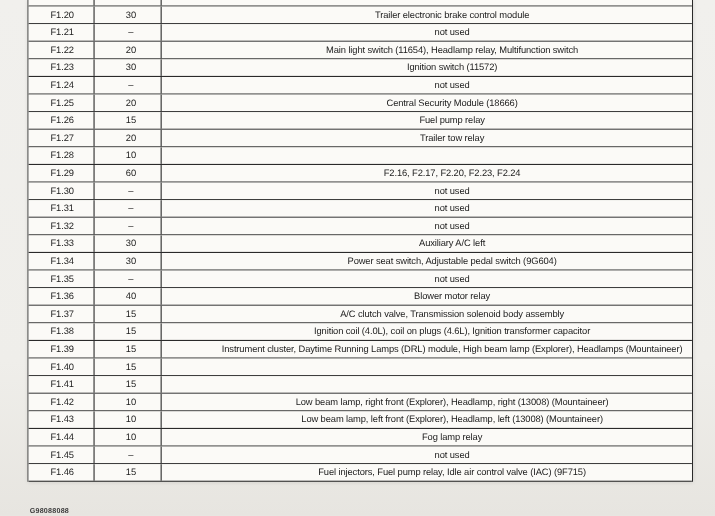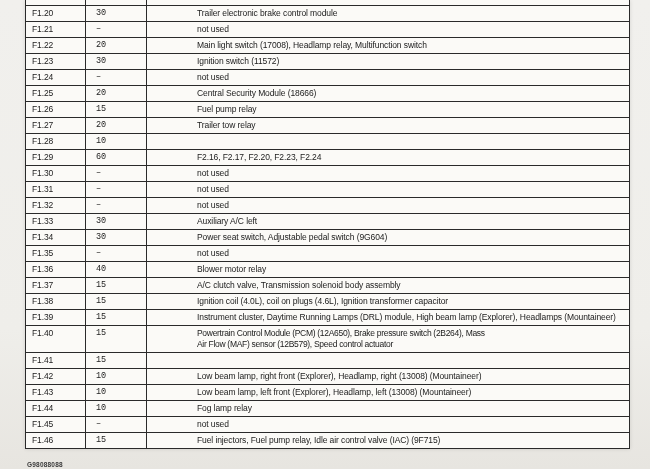--- a/index.html
+++ b/index.html
@@ -11,36 +11,37 @@
   }
   .page{
     position:relative;width:650px;height:469px;
     background:linear-gradient(180deg,#f1f0ed 0%,#efeeea 70%,#e7e5e0 100%);
   }
   .fuse-table{
     position:absolute;left:25px;top:0;width:603px;
     border-left:1px solid #2a2a2a;border-right:1px solid #2a2a2a;
     background:#faf9f6;
     box-shadow:0 0 4px rgba(0,0,0,0.12);
+    text-align:center;
   }
   .row{
     display:grid;
     grid-template-columns:60px 61px 1fr;
     border-bottom:1px solid #2a2a2a;
     background:#fbfaf7;
   }
   .row.partial{height:5px;}
   .cell{
     border-right:1px solid #2a2a2a;
     padding:2px 4px 2px 6px;
     font-size:8.5px;line-height:11px;
     letter-spacing:-0.1px;
     overflow:hidden;
   }
-  .cell.c2{padding-left:10px;font-family:Liberation Mono, monospace;}
+  .cell.c2{padding-left:10px;}
   .cell.c3{border-right:none;padding-left:6px;margin-left:44px;}
   .desc-line{display:block;white-space:nowrap;letter-spacing:-0.3px;}
   .doc-code{
     position:absolute;left:27px;top:461px;
     font-size:6.5px;font-weight:bold;color:#3a3a3a;
     letter-spacing:0.2px;
   }
 </style>
 </head>
 <body>
@@ -63,21 +64,21 @@
 
   <div class="row">
     <div class="cell c1">F1.21</div>
     <div class="cell c2">–</div>
     <div class="cell c3">not used</div>
   </div>
 
   <div class="row">
     <div class="cell c1">F1.22</div>
     <div class="cell c2">20</div>
-    <div class="cell c3">Main light switch (17008), Headlamp relay, Multifunction switch</div>
+    <div class="cell c3">Main light switch (11654), Headlamp relay, Multifunction switch</div>
   </div>
 
   <div class="row">
     <div class="cell c1">F1.23</div>
     <div class="cell c2">30</div>
     <div class="cell c3">Ignition switch (11572)</div>
   </div>
 
   <div class="row">
     <div class="cell c1">F1.24</div>
@@ -170,24 +171,20 @@
 
   <div class="row">
     <div class="cell c1">F1.39</div>
     <div class="cell c2">15</div>
     <div class="cell c3">Instrument cluster, Daytime Running Lamps (DRL) module, High beam lamp  (Explorer), Headlamps (Mountaineer)</div>
   </div>
 
   <div class="row">
     <div class="cell c1">F1.40</div>
     <div class="cell c2">15</div>
-    <div class="cell c3">
-            <span class="desc-line">Powertrain Control Module (PCM) (12A650), Brake pressure switch (2B264),  Mass</span>
-            <span class="desc-line">Air Flow (MAF) sensor (12B579), Speed control actuator</span>
-          </div>
   </div>
 
   <div class="row">
     <div class="cell c1">F1.41</div>
     <div class="cell c2">15</div>
   </div>
 
   <div class="row">
     <div class="cell c1">F1.42</div>
     <div class="cell c2">10</div>

